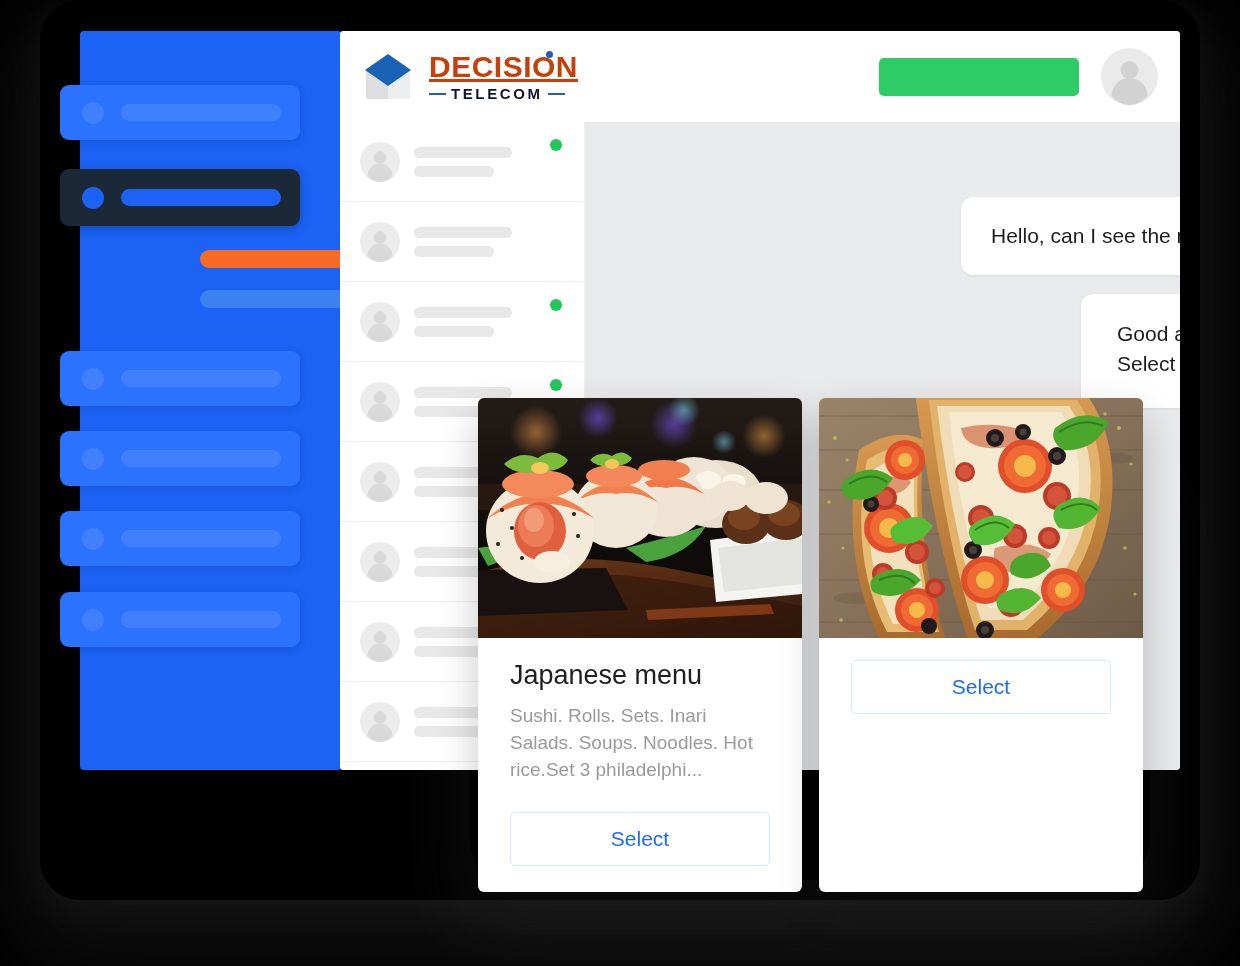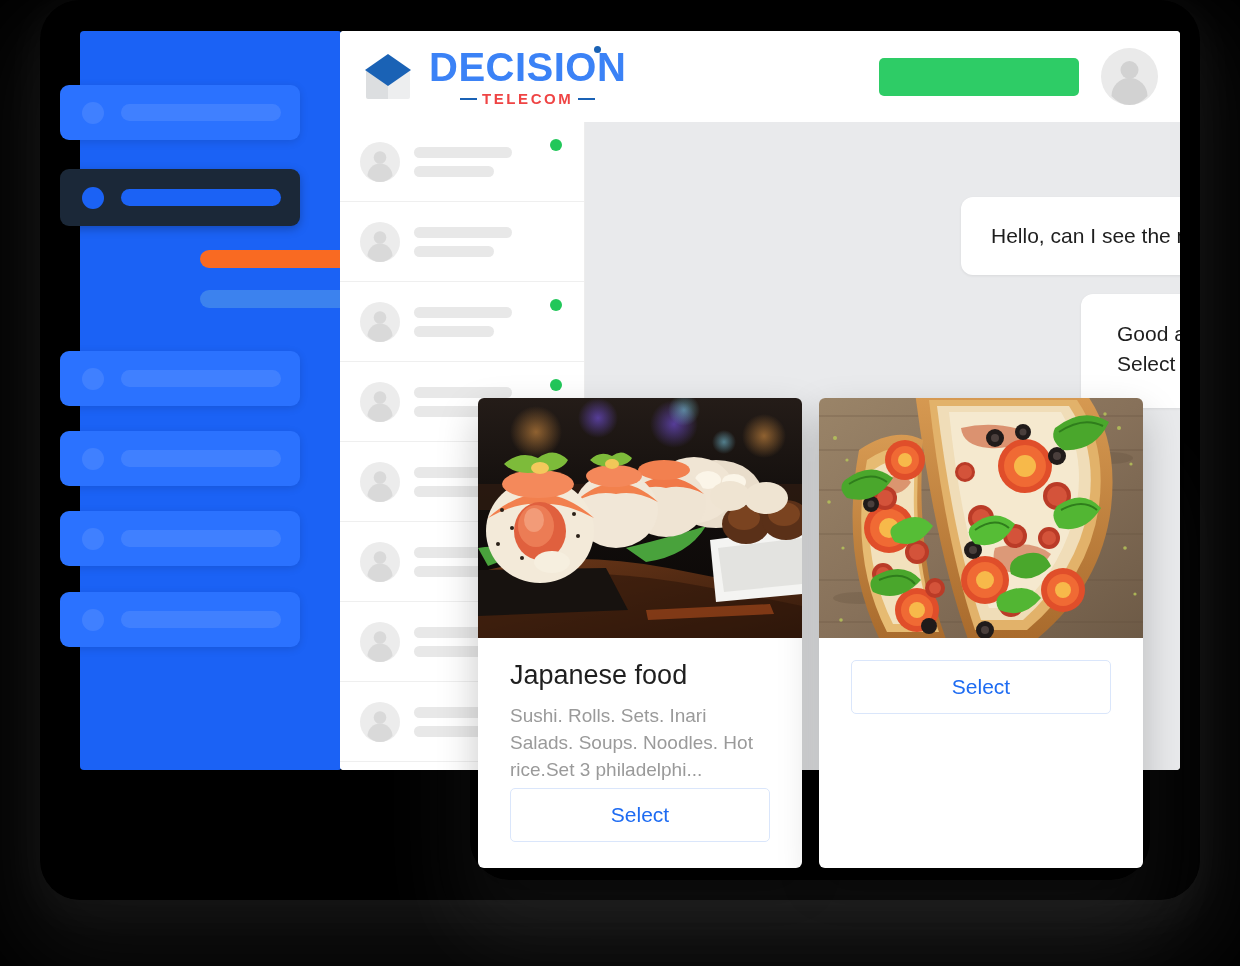--- a/index.html
+++ b/index.html
@@ -116,46 +116,46 @@
     padding: 0 22px 0 20px;
   }
 
   .brand { display: flex; align-items: center; gap: 13px; }
 
   .logo-mark { position: relative; width: 56px; height: 56px; }
   .logo-mark svg { display: block; }
 
   .wordmark { display: flex; flex-direction: column; line-height: 1; }
   .wm-top {
-    font-size: 40px;
+    font-size: 30px;
     font-weight: 700;
     letter-spacing: 0.5px;
-    color: #3b82f6;
+    color: #c2410c;
     position: relative;
     display: inline-block;
+    text-decoration: underline;
   }
   .wm-dot {
     position: absolute;
     width: 7px; height: 7px;
     border-radius: 50%;
     background: #1A62B5;
     right: 25px;
     top: -1px;
   }
   .wm-bottom {
     margin-top: 4px;
     font-size: 15px;
     font-weight: 600;
     letter-spacing: 2.6px;
-    color: #ef4444;
+    color: #0f172a;
     display: flex;
     align-items: center;
     gap: 5px;
     white-space: nowrap;
-    justify-content: center;
   }
   .wm-dash { display: inline-block; width: 17px; height: 2px; background: #1A62B5; }
 
   .top-right { display: flex; align-items: center; gap: 22px; }
   .green-btn {
     width: 200px; height: 38px;
     background: #2ECC66;
     border: none;
     border-radius: 5px;
     cursor: pointer;
@@ -251,21 +251,21 @@
   .card-title {
     font-size: 27px;
     color: #1F1F1F;
     font-weight: 400;
     margin-bottom: 12px;
   }
   .card-desc {
     font-size: 19px;
     color: #9A9A9A;
     line-height: 1.42;
-    margin-bottom: 4px;
+    margin-bottom: 28px;
     min-height: 81px;
   }
   .select-btn {
     display: block;
     width: 100%;
     padding: 14px 0;
     background: #FFFFFF;
     border: 1px solid #DAE6FB;
     border-radius: 5px;
     color: #1D6BF2;
@@ -568,21 +568,21 @@
             <ellipse cx="268" cy="126" rx="24" ry="20" fill="#5a3018"></ellipse>
             <ellipse cx="266" cy="120" rx="16" ry="12" fill="#7a4320"></ellipse>
             <ellipse cx="308" cy="122" rx="24" ry="20" fill="#5a3018"></ellipse>
             <ellipse cx="306" cy="116" rx="16" ry="12" fill="#7a4320"></ellipse>
             <ellipse cx="288" cy="100" rx="22" ry="16" fill="#efe4d2"></ellipse>
             <ellipse cx="252" cy="98" rx="20" ry="15" fill="#efe4d2"></ellipse>
           </g>
         </svg>
       </div>
       <div class="card-body">
-        <div class="card-title">Japanese food</div>
+        <div class="card-title">Japanese menu</div>
         <div class="card-desc">Sushi. Rolls. Sets. Inari Salads. Soups. Noodles. Hot rice.Set 3 philadelphi...</div>
         <button class="select-btn">Select</button>
       </div>
     </div>
 
     <div class="card">
       <div class="card-img">
         <svg viewBox="0 0 324 240" preserveAspectRatio="xMidYMid slice" aria-hidden="true">
           <defs>
             <linearGradient id="wood" x1="0" y1="0" x2="1" y2="1">

